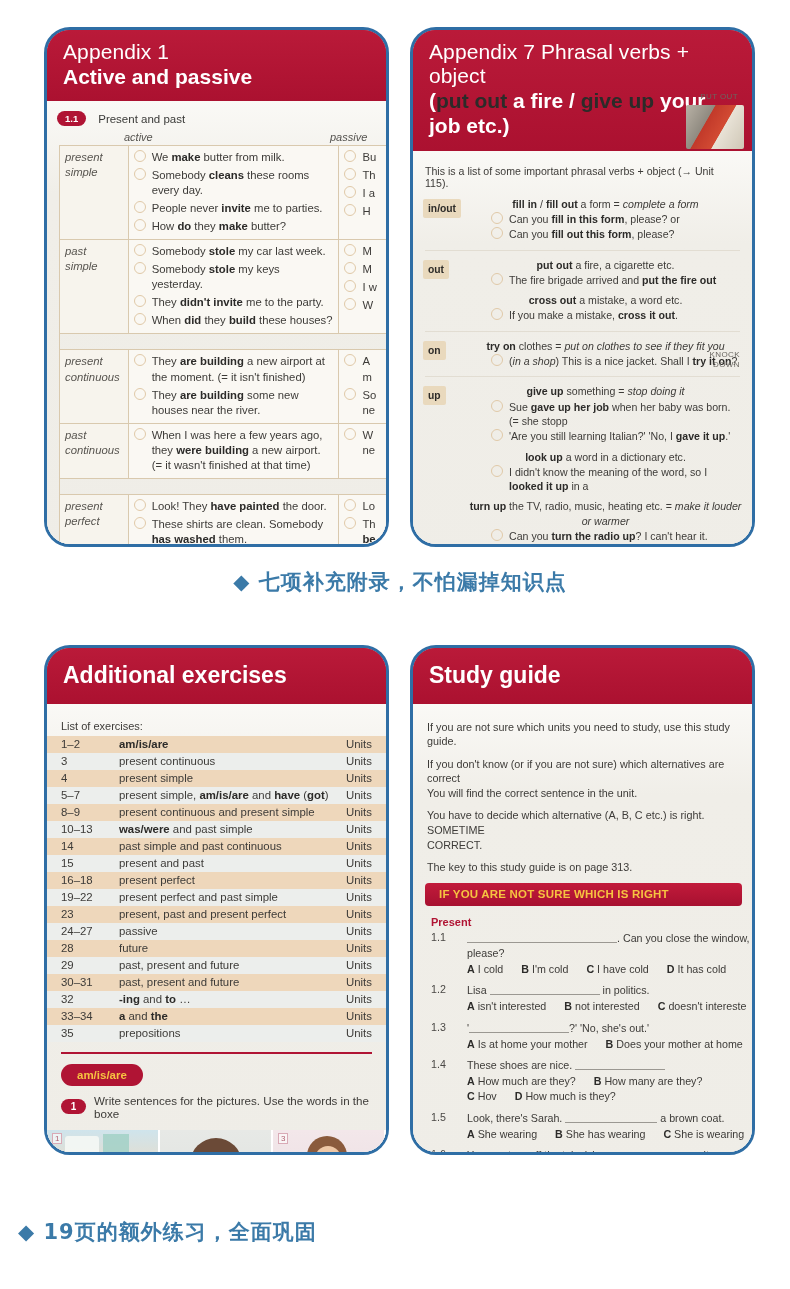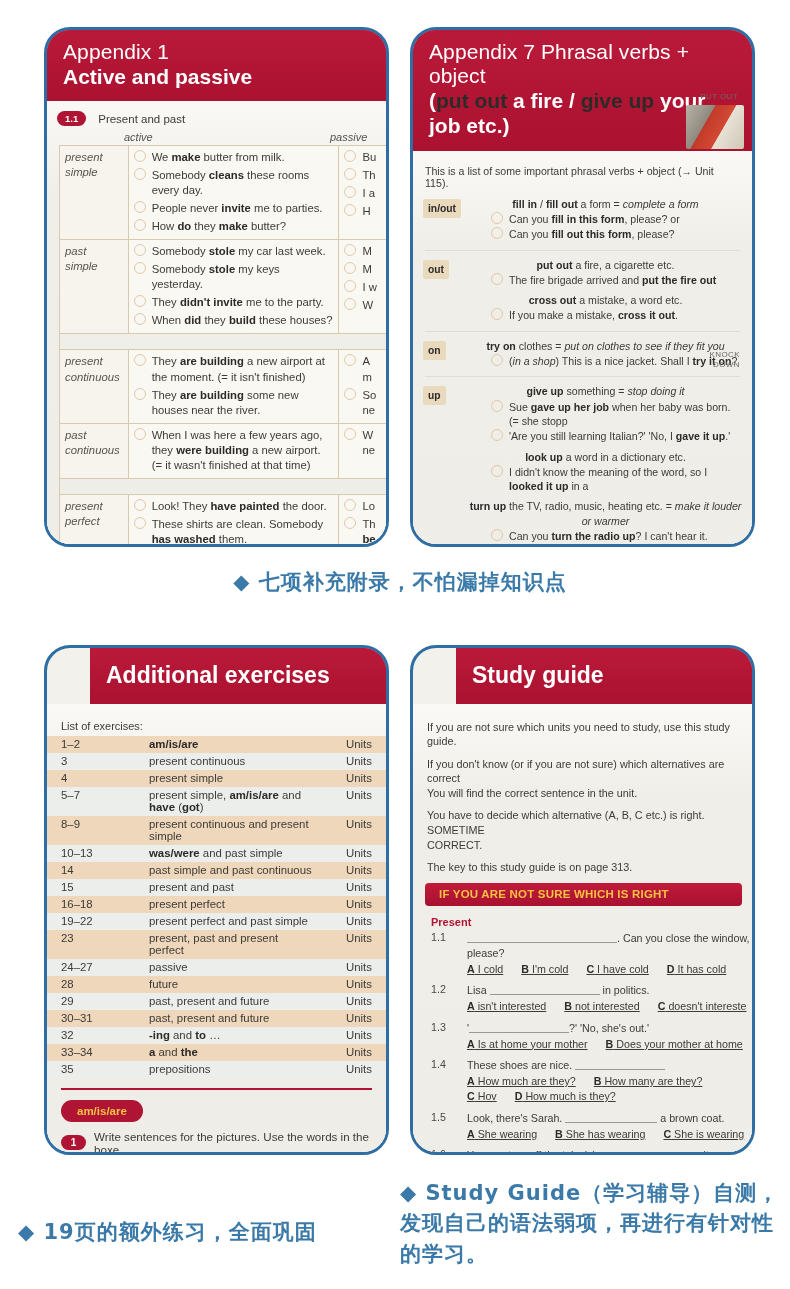--- a/index.html
+++ b/index.html
@@ -21,21 +21,21 @@
   }
   .panel-head{
     background:#b01434;
     background-image:linear-gradient(180deg,#ba1a39 0%,#ab1130 100%);
     color:#ffffff;
     padding:10px 16px 12px 16px;
     box-sizing:border-box;
   }
   .panel-head .line1{font-size:21px;letter-spacing:.1px;line-height:1.15;}
   .panel-head .line2{font-size:21px;font-weight:bold;line-height:1.2;}
-  .panel-head.single{padding-top:14px;padding-bottom:14px;margin-left:43px;}
+  .panel-head.single{padding-top:14px;padding-bottom:14px;}
   .panel-head.single .line2{font-size:23px;}
   .panel-body{
     background:#f0eee9;
     background-image:linear-gradient(180deg,#faf9f6 0%,#f0eee8 18%,#efede7 100%);
     padding:8px 0 0 0;
     box-sizing:border-box;
     height:100%;
   }
 
   
@@ -77,21 +77,21 @@
   .pv .bod .ex .tx{flex:1;}
   .pv .bod .sub{margin-top:6px;}
   i{font-style:italic;}
   .sep{height:1px;background:#e2ddd2;margin:6px 12px 7px 12px;}
   .photo{position:absolute;right:6px;width:58px;height:44px;border-radius:2px;overflow:hidden;}
   .plabel{position:absolute;font-size:8px;letter-spacing:.4px;color:#6a6761;}
 
   
   .addex{left:44px;top:645px;width:345px;height:510px;}
   .addex .listlbl{font-size:11px;color:#3d3b38;padding:8px 0 4px 14px;}
-  .exrow{display:flex;font-size:11.4px;color:#3d3b38;padding:2.5px 0 2.5px 14px;gap:30px;}
+  .exrow{display:flex;font-size:11.4px;color:#3d3b38;padding:2.5px 0 2.5px 14px;}
   .exrow.alt{background:#eed7bb;}
   .exrow.plain{background:#eceeec;}
   .exrow .n{width:58px;flex:none;}
   .exrow .d{flex:1;}
   .exrow .u{width:40px;flex:none;text-align:left;}
   .redline{height:2px;background:#b01434;margin:10px 14px 0 14px;}
   .pillred{display:inline-block;background:#b01434;color:#f6c341;font-weight:bold;font-size:11.5px;
            padding:5px 16px;border-radius:13px;}
   .exq{display:flex;align-items:center;padding:8px 0 4px 14px;}
   .qnum{display:inline-block;background:#b01434;color:#fff;font-weight:bold;font-size:10px;
@@ -108,21 +108,21 @@
   .sguide .first{padding-top:8px;}
   .redbar{background:#b01434;background-image:linear-gradient(180deg,#c21b3b,#a71030);
           color:#f6c341;font-weight:bold;font-size:11.5px;letter-spacing:.2px;
           padding:5px 0 6px 14px;margin:4px 10px 8px 12px;border-radius:4px;}
   .sgsec{font-size:11px;font-weight:bold;color:#b01434;padding:2px 0 3px 18px;}
   .qblk{display:flex;padding:0 0 6px 18px;font-size:10.7px;color:#3d3b38;}
   .qblk .qn{width:36px;flex:none;color:#4a4845;}
   .qblk .qb{flex:1;line-height:1.42;}
   .blank{display:inline-block;border-bottom:1px solid #9b9892;height:10px;vertical-align:-1px;}
   .opts{margin-top:1px;}
-  .opts span.o{margin-right:18px;white-space:nowrap;text-decoration:underline;}
+  .opts span.o{margin-right:18px;white-space:nowrap;}
 
   
   .cap-cn{
     position:absolute;color:#3b7aa8;
     font-family:"DejaVu Sans", sans-serif;
     font-size:21px;font-weight:bold;letter-spacing:1px;
   }
   .cap-mid{left:5px;top:568px;width:790px;text-align:center;}
   .cap-bl{left:18px;top:1218px;width:378px;text-align:left;}
   .cap-br{left:400px;top:1178px;width:382px;text-align:left;line-height:1.45;}
@@ -581,15 +581,14 @@
             <div class="qn">1.6</div>
             <div class="qb">
               <div>You can turn off the television. <span class="blank" style="width:88px"></span> it.</div>
             </div>
           </div>
         </div>
     </div>
   </div>
 
   <div class="cap-cn cap-bl">◆ 19页的额外练习，全面巩固</div>
-  <div class="cap-cn cap-br">◆ Study Guide（学习辅导）自测，发现自己的语法弱项，再进行有针对性的学习。</div>
 
 </div>
 
 </body></html>

